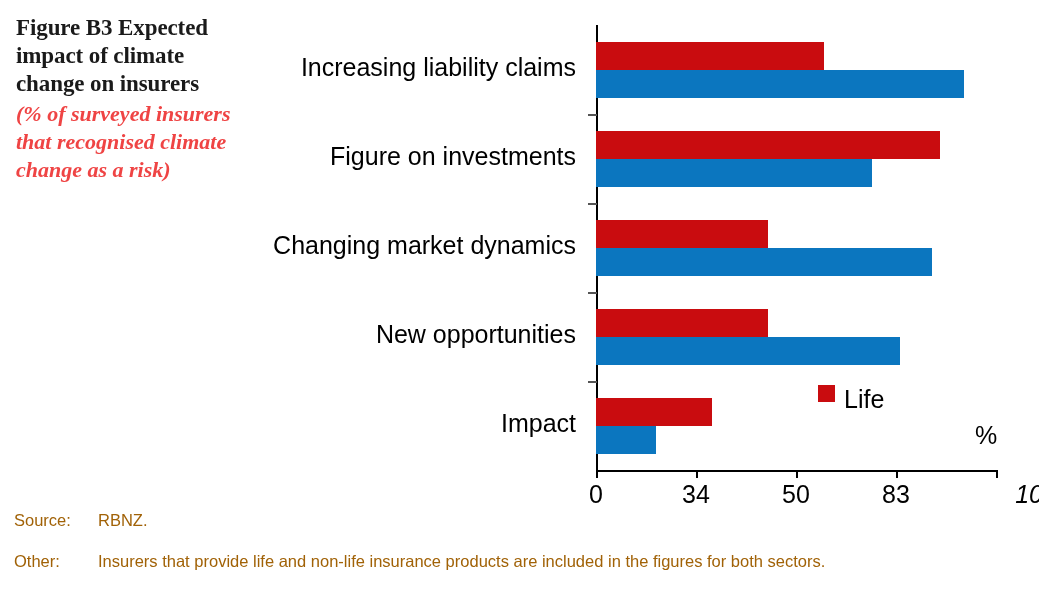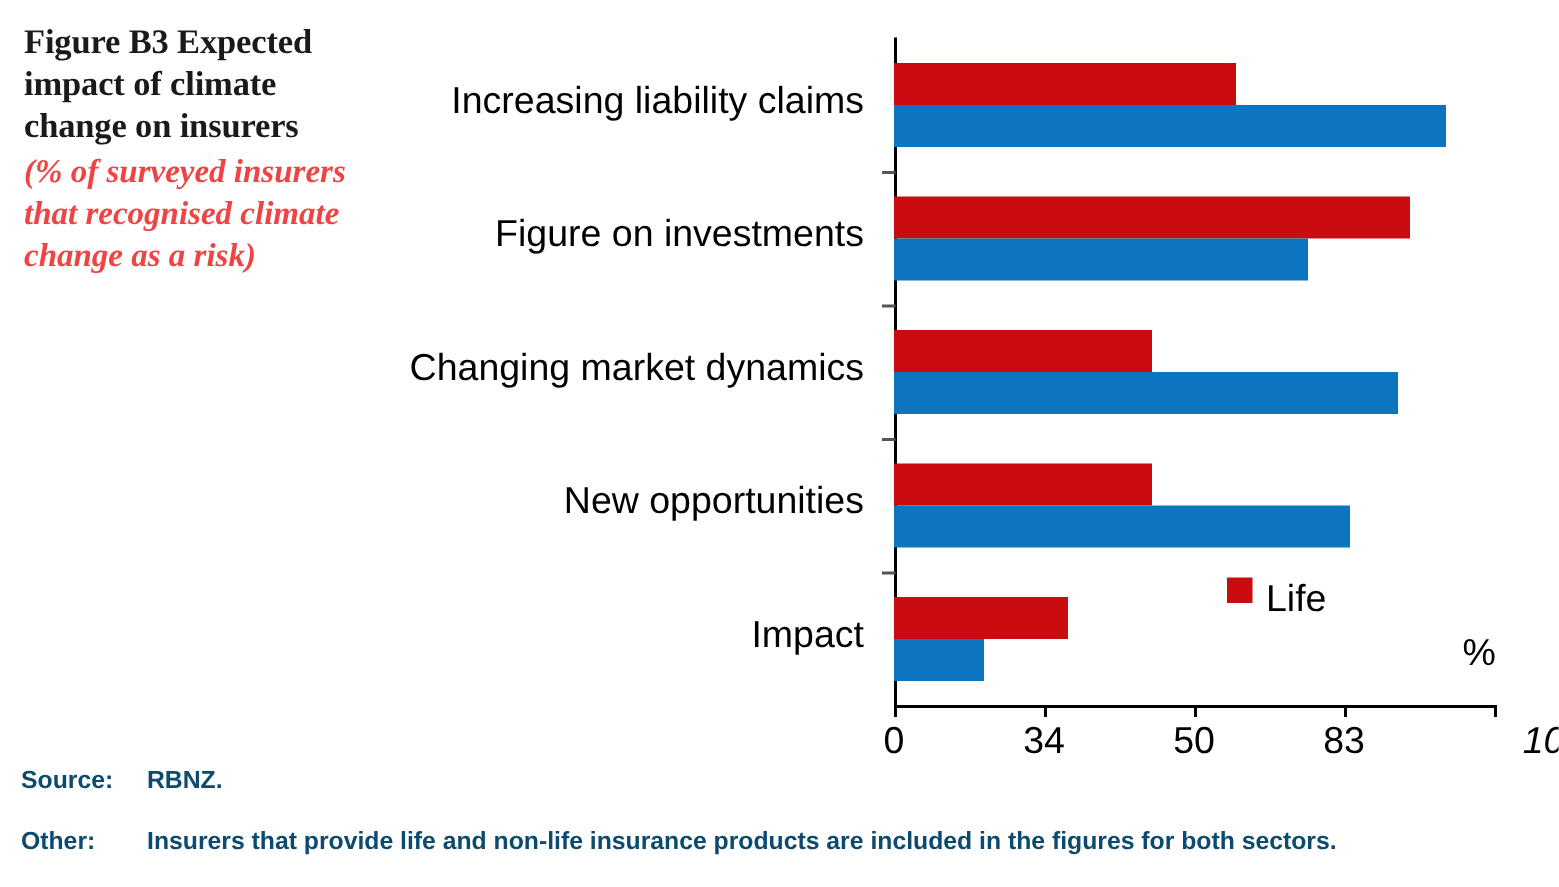--- a/index.html
+++ b/index.html
@@ -136,23 +136,22 @@
     top: 421px;
     font-size: 25px;
     color: #000;
   }
 
   
   .footnote {
     position: absolute;
     left: 14px;
     font-size: 16.5px;
-    color: #0c4a6e;
-    white-space: nowrap;
-    font-weight: bold;
+    color: #a16207;
+    white-space: nowrap;
   }
   #source-note { top: 511px; }
   #general-note { top: 552px; }
   .footnote-label {
     display: inline-block;
     width: 84px;
   }
 </style>
 </head>
 <body>

